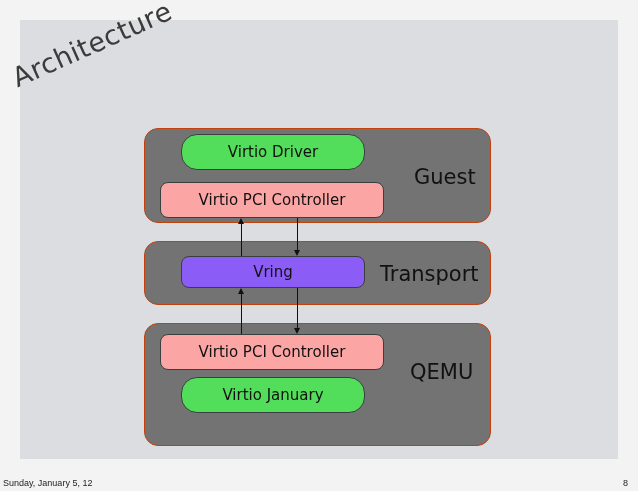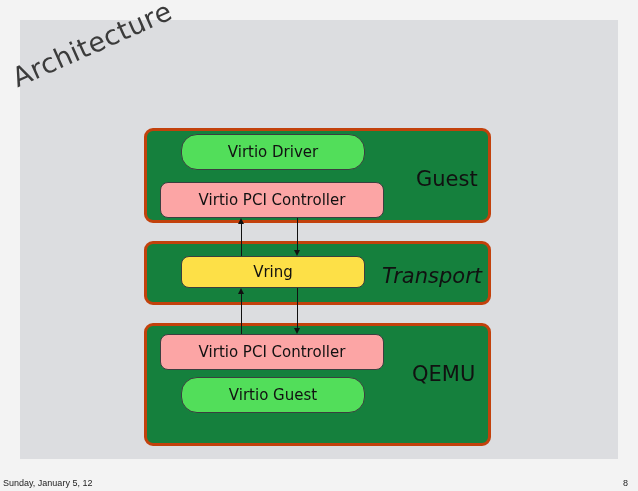--- a/index.html
+++ b/index.html
@@ -14,36 +14,36 @@
   }
   .title {
     position: absolute; left: 20px; top: 62px;
     font-size: 27px; color: #3b3b3b; letter-spacing: 0.5px;
     transform: rotate(-24deg); transform-origin: left bottom;
     white-space: nowrap;
     font-family: "DejaVu Sans", sans-serif;
   }
   .layer {
     position: absolute; left: 144px; width: 347px;
-    background: #15803d; border: 3px solid #c2410c; border-radius: 9px;
+    background: #737373; border: 1px solid #c2410c; border-radius: 14px;
     box-sizing: border-box;
   }
   .layer-label {
     position: absolute; font-size: 21px; color: #111;
     white-space: nowrap;
   }
   .box {
     position: absolute; box-sizing: border-box;
     border: 1px solid #3a3f3f; border-radius: 8px;
     display: flex; align-items: center; justify-content: center;
     font-size: 15px; color: #111; white-space: nowrap;
   }
   .green { background: #52de5a; border-radius: 16px; }
   .yellow { background: #fca5a5; }
-  .pink { background: #fde047; }
+  .pink { background: #8b5cf6; }
   .arrow-line { position: absolute; width: 1px; background: #111; }
   .arrowhead-up, .arrowhead-down {
     position: absolute; width: 0; height: 0;
     border-left: 3px solid transparent; border-right: 3px solid transparent;
   }
   .arrowhead-up { border-bottom: 6px solid #111; }
   .arrowhead-down { border-top: 6px solid #111; }
   .footer-date {
     position: absolute; left: 3px; top: 478px; font-size: 9px; color: #222;
     font-family: "Liberation Sans", sans-serif;
@@ -60,29 +60,29 @@
 
 <div class="title">Architecture</div>
 
 <div class="layer" style="top:128px;height:95px;">
   <span class="layer-label" style="left:269px;top:36px;">Guest</span>
 </div>
 <div class="box green" style="left:181px;top:134px;width:184px;height:36px;">Virtio Driver</div>
 <div class="box yellow" style="left:160px;top:182px;width:224px;height:36px;">Virtio PCI Controller</div>
 
 <div class="layer" style="top:241px;height:64px;">
-  <span class="layer-label" style="left:235px;top:20px;font-style:italic;">Transport</span>
+  <span class="layer-label" style="left:235px;top:20px;">Transport</span>
 </div>
 <div class="box pink" style="left:181px;top:256px;width:184px;height:32px;">Vring</div>
 
 <div class="layer" style="top:323px;height:123px;text-align:center;">
   <span class="layer-label" style="left:265px;top:36px;">QEMU</span>
 </div>
 <div class="box yellow" style="left:160px;top:334px;width:224px;height:36px;">Virtio PCI Controller</div>
-<div class="box green" style="left:181px;top:377px;width:184px;height:36px;">Virtio Guest</div>
+<div class="box green" style="left:181px;top:377px;width:184px;height:36px;">Virtio January</div>
 
 <div>
   <div class="arrow-line" style="left:241px;top:224px;height:32px;"></div>
   <div class="arrowhead-up" style="left:238px;top:218px;"></div>
 </div>
 <div>
   <div class="arrow-line" style="left:297px;top:218px;height:32px;"></div>
   <div class="arrowhead-down" style="left:294px;top:250px;"></div>
 </div>
 

